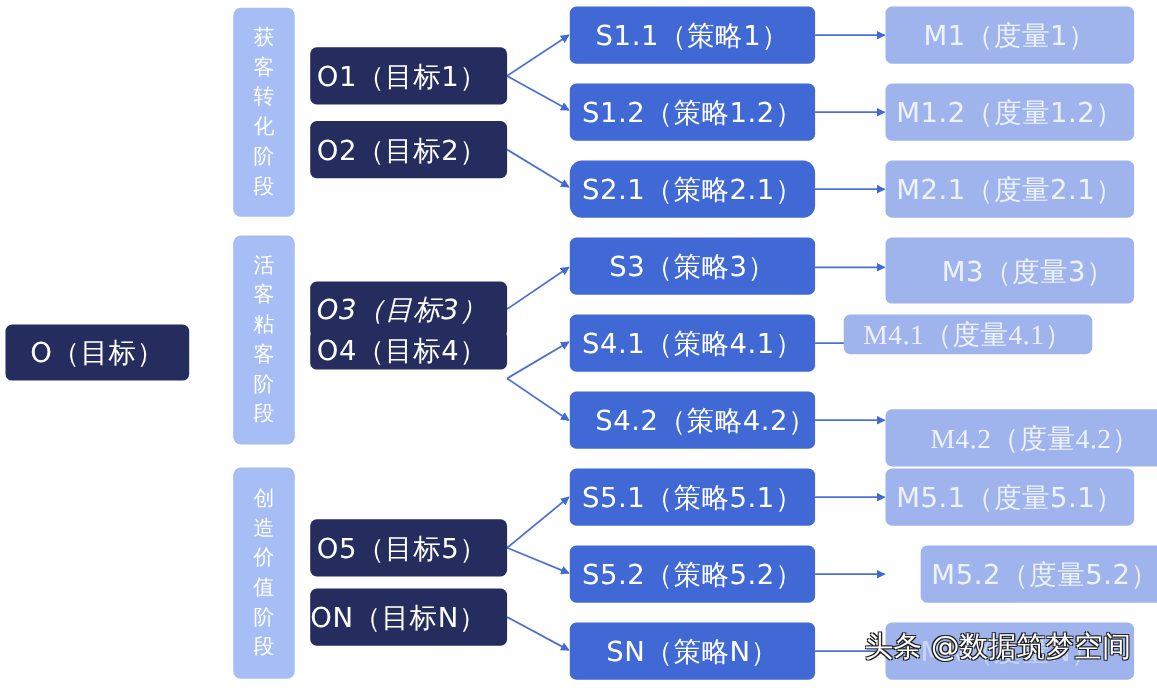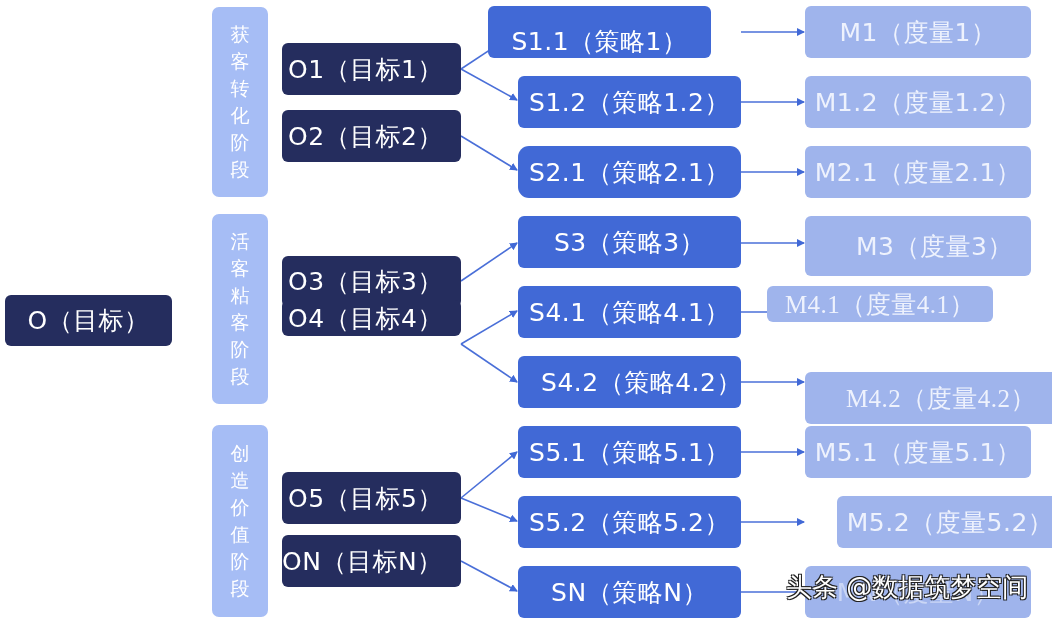--- a/index.html
+++ b/index.html
@@ -81,34 +81,34 @@
   <span>阶</span>
   <span>段</span>
 </div>
 
 <div class="box obj" style="left:282px; top:43px; width:179px; height:52px;">
   <span>O1（目标1）</span>
 </div>
 <div class="box obj" style="left:282px; top:110px; width:179px; height:52px;">
   <span>O2（目标2）</span>
 </div>
-<div class="box obj" style="left:282px; top:256px; width:179px; height:51px;">
+<div class="box obj" style="left:282px; top:256px; width:179px; height:51px;font-style:italic;">
   <span>O3（目标3）</span>
 </div>
 <div class="box obj" style="left:282px; top:300px; width:179px; height:36px;">
   <span>O4（目标4）</span>
 </div>
 <div class="box obj" style="left:282px; top:472px; width:179px; height:52px;">
   <span>O5（目标5）</span>
 </div>
 <div class="box obj" style="left:282px; top:535px; width:179px; height:52px; padding-left:0;">
   <span>ON（目标N）</span>
 </div>
 
-<div class="box strat" style="left:488px; top:6px; width:223px; height:52px;align-items:flex-end;">
+<div class="box strat" style="left:518px; top:6px; width:223px; height:52px;">
   <span>S1.1（策略1）</span>
 </div>
 <div class="box strat" style="left:518px; top:76px; width:223px; height:52px;">
   <span>S1.2（策略1.2）</span>
 </div>
 <div class="box strat" style="left:518px; top:146px; width:223px; height:52px;border-radius:11px;">
   <span>S2.1（策略2.1）</span>
 </div>
 <div class="box strat" style="left:518px; top:216px; width:223px; height:52px;">
   <span>S3（策略3）</span>

